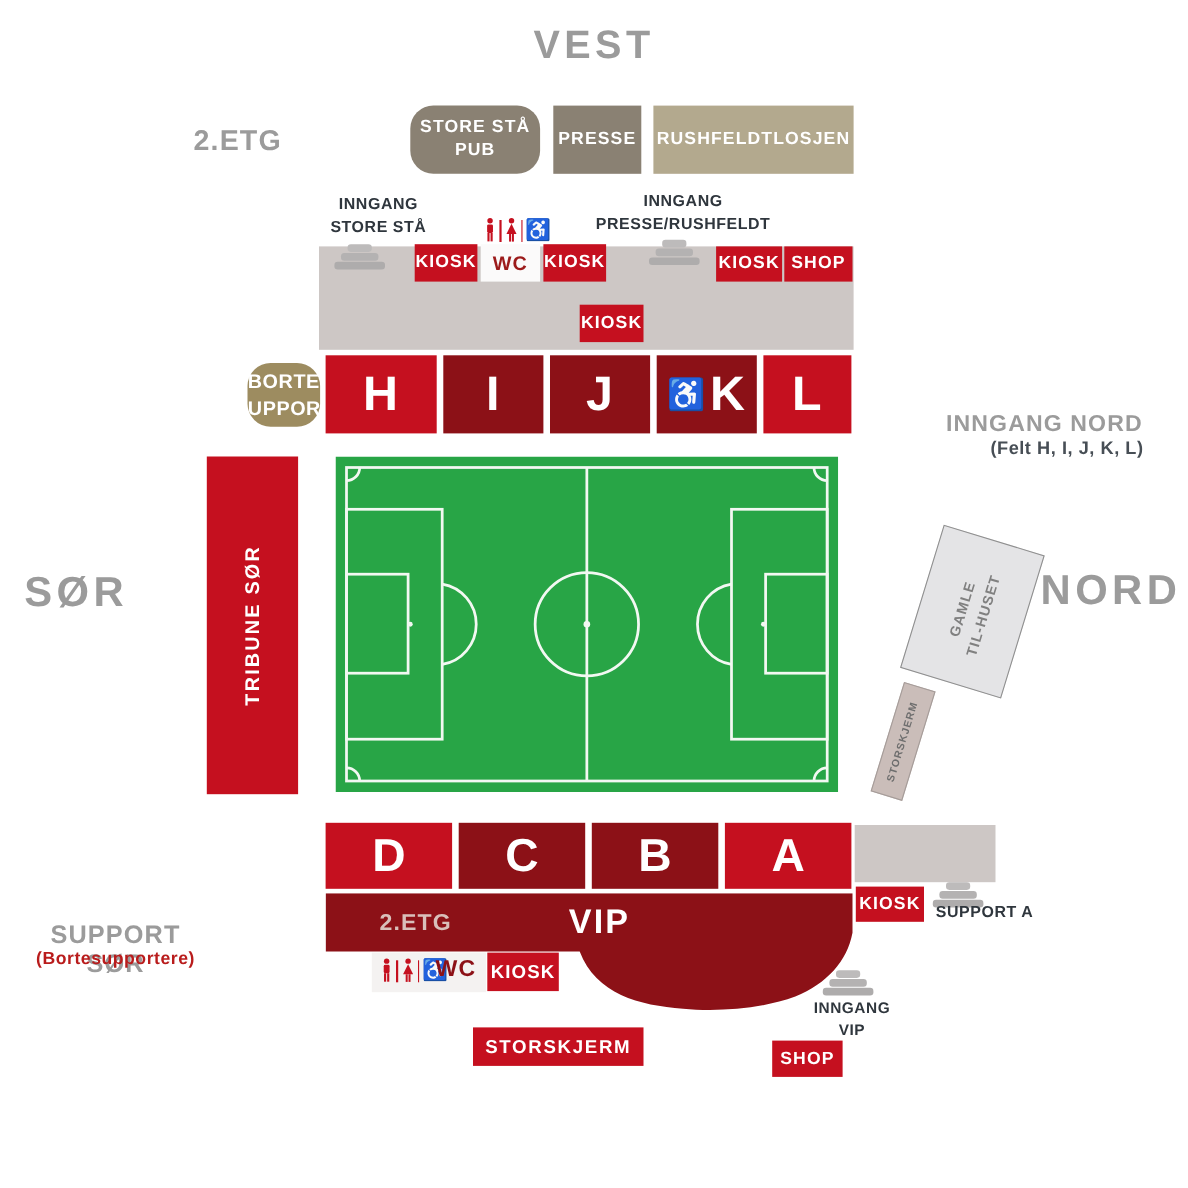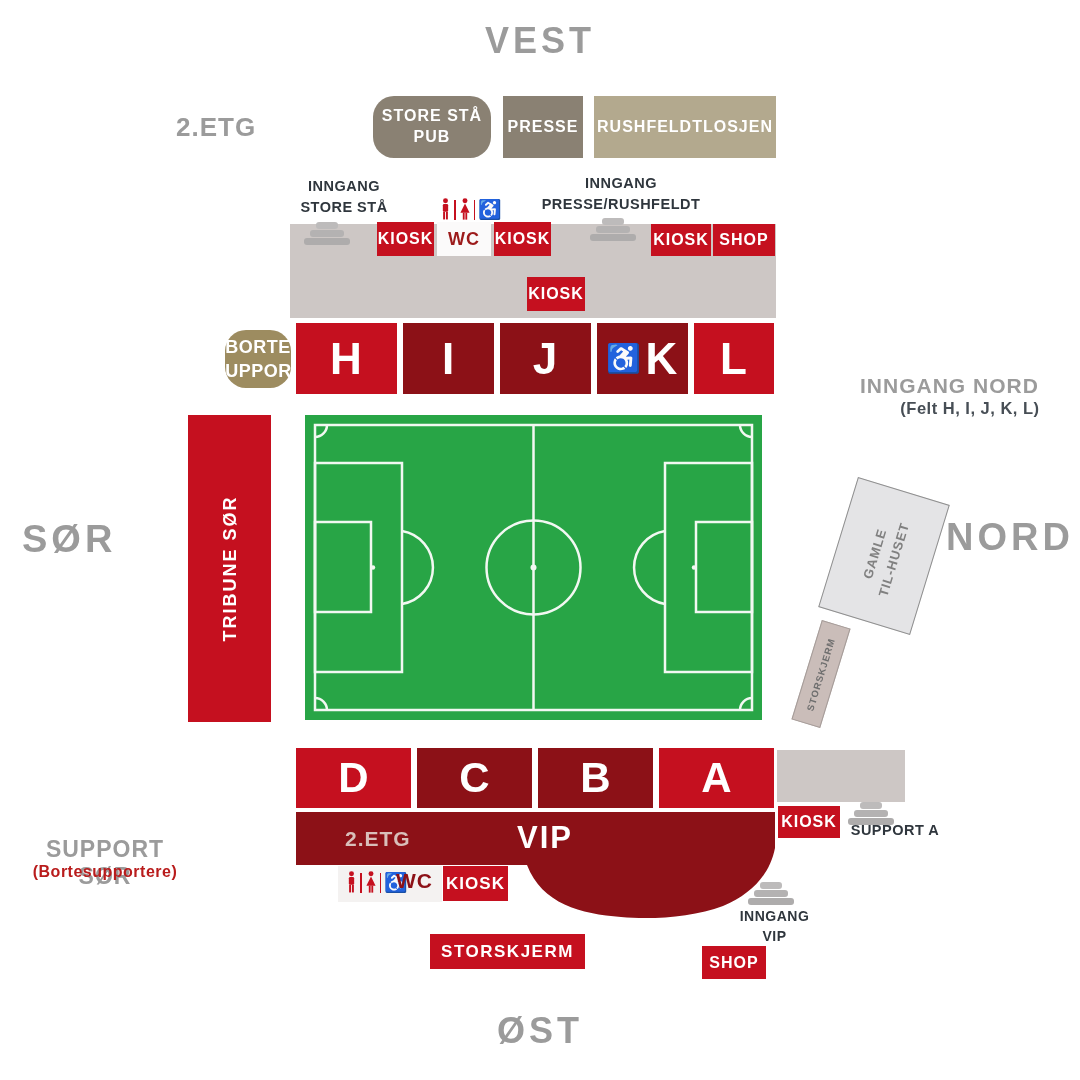--- a/index.html
+++ b/index.html
@@ -29,21 +29,20 @@
   .restroom .sep{width:1.5px;height:20px;background:#c5101f;}
   .restroom .wheel{color:#c5101f;font-size:19px;line-height:20px;font-weight:400;}
   .rot-ccw{transform:rotate(-90deg);white-space:pre-line;}
 </style>
 </head>
 <body>
 
 <div class="stage">
 
   <div class="abs compass" style="left:450px;top:20px;width:180px;font-size:36px;text-align:center;">VEST</div>
-  <div class="abs compass" style="left:460px;top:1010px;width:160px;font-size:36px;text-align:center;">ØST</div>
   <div class="abs compass" style="left:22px;top:518px;width:120px;font-size:38px;">SØR</div>
   <div class="abs compass" style="left:946px;top:516px;width:130px;font-size:38px;">NORD</div>
 
   <div class="abs graylabel" style="left:176px;top:112px;font-size:26px;letter-spacing:1px;">2.ETG</div>
   <div class="abs box olive pre" style="left:373px;top:96px;width:118px;height:62px;font-size:16px;letter-spacing:1px;line-height:1.3;">STORE STÅ
 PUB</div>
   <div class="abs box tan" style="left:594px;top:96px;width:182px;height:62px;font-size:16px;letter-spacing:1px;">RUSHFELDTLOSJEN</div>
   <div class="abs box olive" style="left:503px;top:96px;width:80px;height:62px;font-size:16px;letter-spacing:1px;">PRESSE</div>
 
   <div class="abs darklabel pre" style="left:264px;top:176px;width:160px;font-size:14.5px;line-height:1.45;letter-spacing:0.5px;">INNGANG

